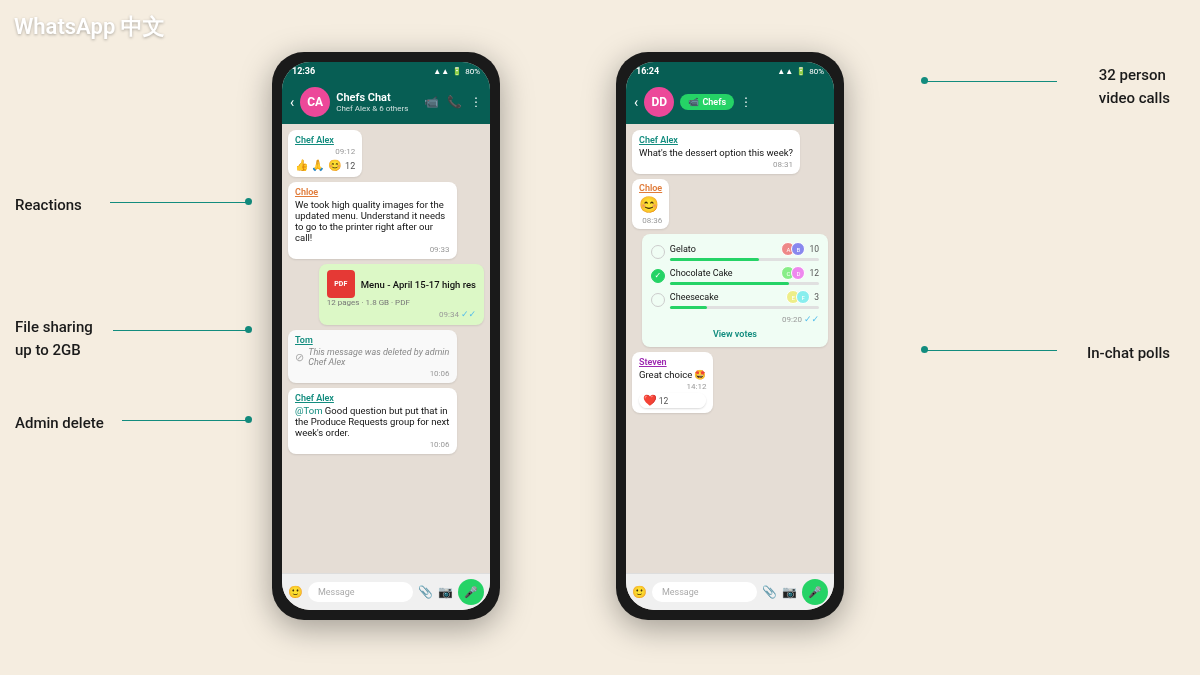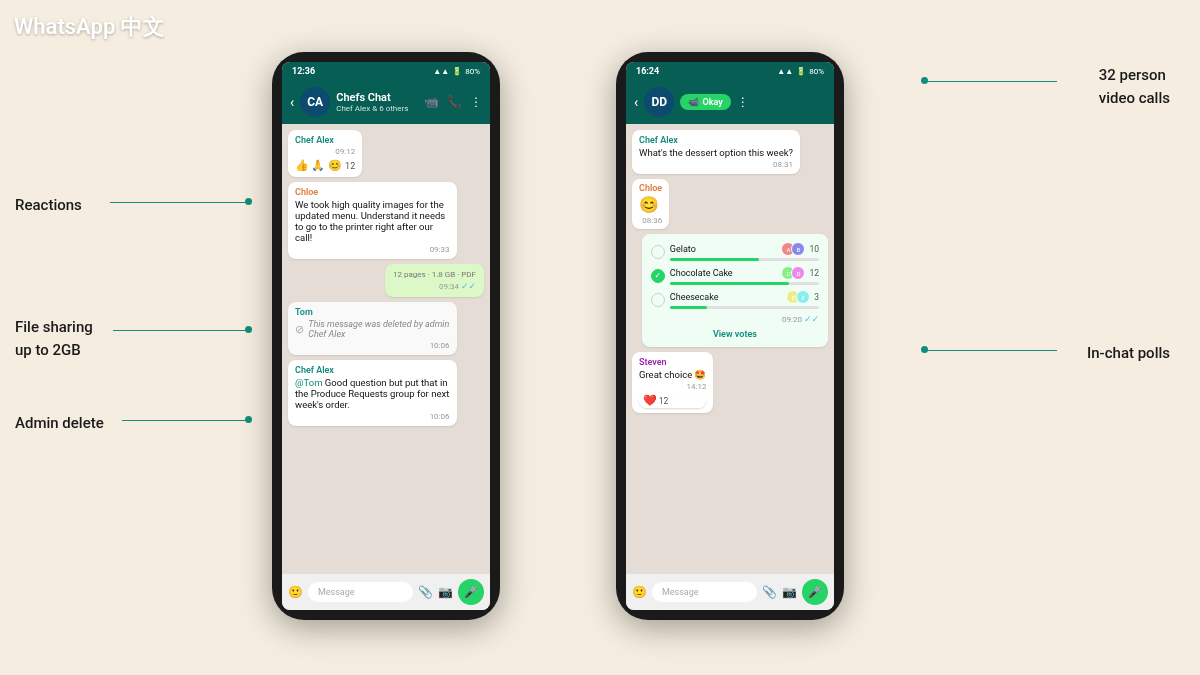--- a/index.html
+++ b/index.html
@@ -52,21 +52,21 @@
       background: #1a1a1a;
       box-shadow: 0 8px 32px rgba(0,0,0,0.35);
       overflow: hidden;
       top: 52px;
     }
     .phone-left { left: 272px; height: 568px; }
     .phone-right { left: 616px; height: 568px; }
 
     .phone-inner {
       margin: 10px;
-      border-radius: 8px;
+      border-radius: 28px;
       overflow: hidden;
       background: #e5ddd5;
       height: calc(100% - 20px);
       display: flex;
       flex-direction: column;
     }
 
     
     .status-bar {
       background: #075E54;
@@ -88,21 +88,21 @@
       align-items: center;
       padding: 5px 8px;
       gap: 6px;
       height: 44px;
     }
     .chat-header .back-arrow { color: white; font-size: 14px; }
     .avatar-circle {
       width: 30px;
       height: 30px;
       border-radius: 50%;
-      background: #0c4a6e;
+      background: #ec4899;
       display: flex;
       align-items: center;
       justify-content: center;
       font-size: 12px;
       color: white;
       font-weight: bold;
       flex-shrink: 0;
     }
     .chat-header-info { flex: 1; }
     .chat-header-name { color: white; font-size: 11px; font-weight: 600; }
@@ -138,21 +138,21 @@
       background: white;
       border-radius: 8px;
       padding: 5px 7px;
       font-size: 9.5px;
       color: #111;
       max-width: 86%;
       position: relative;
       box-shadow: 0 1px 2px rgba(0,0,0,0.1);
     }
     .msg-bubble.received { align-self: flex-start; }
-    .msg-sender { color: #128C7E; font-size: 9px; font-weight: 600; margin-bottom: 2px; }
+    .msg-sender { color: #128C7E; font-size: 9px; font-weight: 600; margin-bottom: 2px; text-decoration: underline; }
     .msg-sender.orange { color: #E07B39; }
     .msg-time { font-size: 8px; color: #999; text-align: left; margin-top: 2px; display: flex; justify-content: flex-end; align-items: center; gap: 2px; }
     .msg-ticks { color: #53bdeb; font-size: 9px; }
 
     
     .reaction-row {
       display: flex;
       align-items: center;
       gap: 3px;
       margin-top: 3px;
@@ -372,20 +372,26 @@
 
       <div class="msg-bubble received">
         <div class="msg-sender orange">Chloe</div>
         <div>We took high quality images for the updated menu. Understand it needs to go to the printer right after our call!</div>
         <div class="msg-time">
           <span>09:33</span>
         </div>
       </div>
 
       <div class="file-bubble">
+        <div class="file-row">
+          <div class="pdf-icon">PDF</div>
+          <div>
+            <div class="file-name">Menu - April 15-17 high res</div>
+          </div>
+        </div>
         <div class="file-meta">12 pages · 1.8 GB · PDF</div>
         <div class="msg-time">
           <span>09:34</span>
           <span class="msg-ticks">✓✓</span>
         </div>
       </div>
 
       <div class="msg-bubble received" style="background:#f9f9f9;">
         <div class="msg-sender">Tom</div>
         <div style="display:flex;align-items:center;gap:4px;">
@@ -430,21 +436,21 @@
         <span>🔋</span>
         <span>80%</span>
       </div>
     </div>
 
     <div class="chat-header">
       <span class="back-arrow">‹</span>
       <div class="avatar-circle">DD</div>
       <div class="join-btn">
         <span>📹</span>
-        <span>Okay</span>
+        <span>Chefs</span>
       </div>
       <span style="color:white;font-size:12px;">⋮</span>
     </div>
 
     <div class="chat-body">
 
       <div class="msg-bubble received">
         <div class="msg-sender">Chef Alex</div>
         <div>What's the dessert option this week?</div>
         <div class="msg-time">

